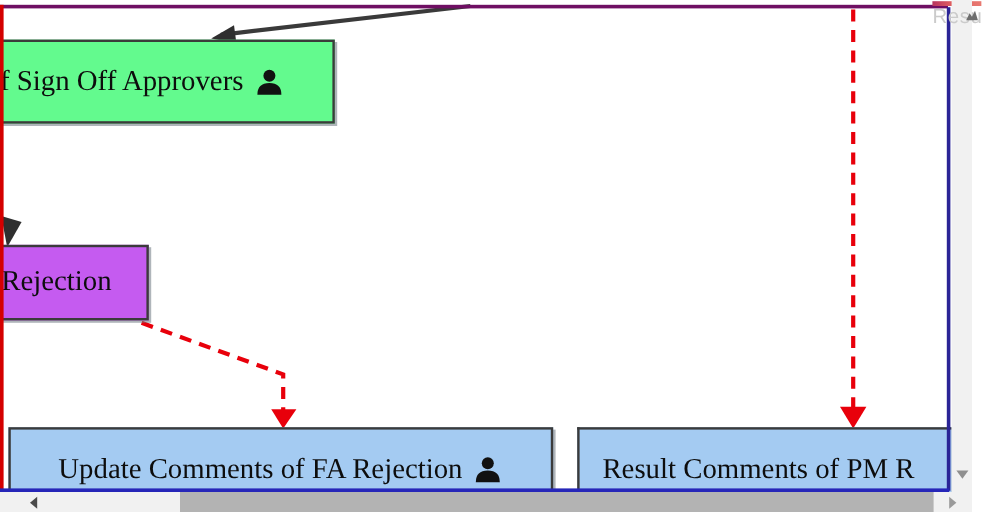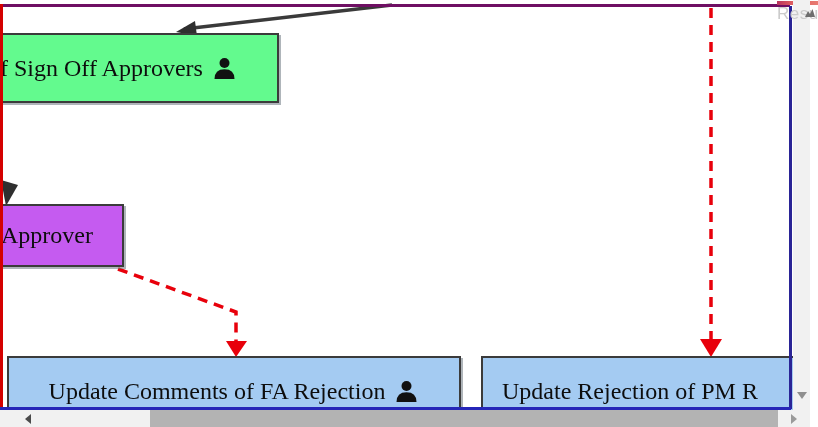--- a/index.html
+++ b/index.html
@@ -88,33 +88,33 @@
 
   <div class="node" id="node-sign-off">
     <span class="label">f Sign Off Approvers</span>
     <svg class="person" viewBox="0 0 24 24">
       <circle cx="12" cy="6.8" r="4.8" fill="#111"></circle>
       <path d="M2.4 22 q0 -9.4 9.6 -9.4 q9.6 0 9.6 9.4 z" fill="#111"></path>
     </svg>
   </div>
 
   <div class="node" id="node-approver">
-    <span class="label">Approver</span>
+    <span class="label">Rejection</span>
   </div>
 
   <div class="node" id="node-fa-rejection">
     <span class="label">Update Comments of FA Rejection</span>
     <svg class="person" viewBox="0 0 24 24">
       <circle cx="12" cy="6.8" r="4.8" fill="#111"></circle>
       <path d="M2.4 22 q0 -9.4 9.6 -9.4 q9.6 0 9.6 9.4 z" fill="#111"></path>
     </svg>
   </div>
 
   <div class="node" id="node-pm-rejection">
-    <span class="label">Update Rejection of PM R</span>
+    <span class="label">Result Comments of PM R</span>
   </div>
 
   <div class="sb" id="vsb">
     <div id="vsb-down"></div>
   </div>
 
   <div class="sb" id="hsb">
     <div id="hsb-thumb"></div>
     <div id="hsb-left"></div>
     <div id="hsb-right"></div>

